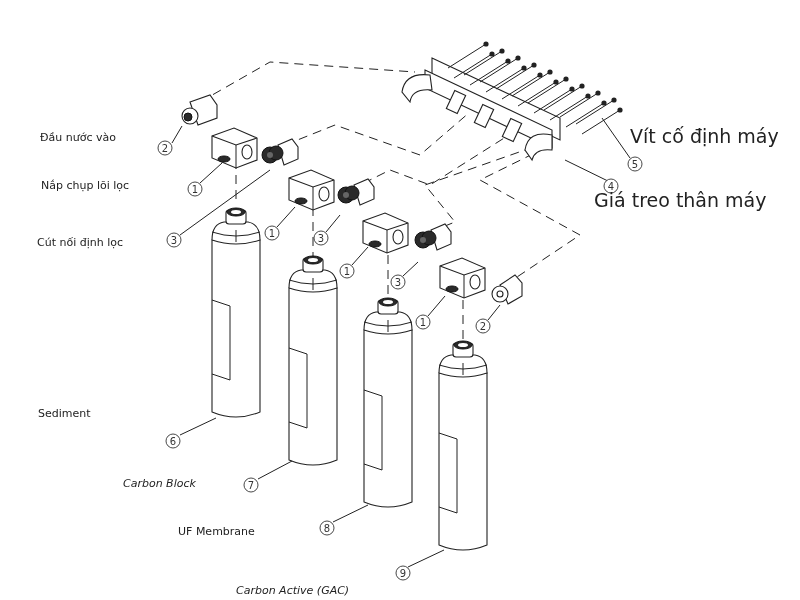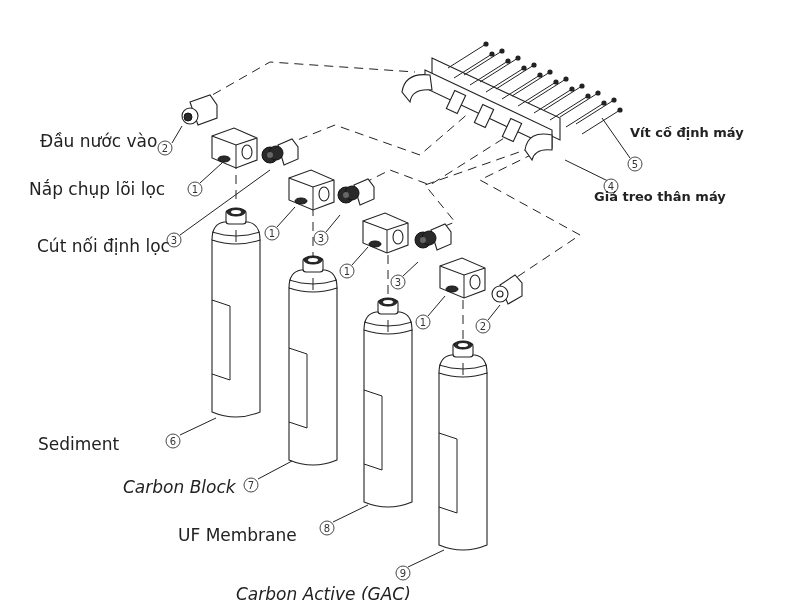--- a/index.html
+++ b/index.html
@@ -1,20 +1,20 @@
 <!DOCTYPE html>
 <html><head>
 <meta charset="utf-8">
 <style>
   html, body { margin: 0; padding: 0; background: #ffffff; }
   body { width: 800px; height: 600px; position: relative; overflow: hidden; font-family: "DejaVu Sans", sans-serif; }
   svg { position: absolute; left: 0; top: 0; }
   .lbl { position: absolute; color: #222; white-space: nowrap; font-family: "DejaVu Sans", sans-serif; }
-  .lbl-sm { font-size: 17px; }
-  .lbl-lg { font-size: 13px; font-weight: bold; }
+  .lbl-sm { font-size: 11px; }
+  .lbl-lg { font-size: 19px; }
   .ln { stroke: #222; stroke-width: 1; fill: none; }
   .dash { stroke: #222; stroke-width: 1; fill: none; stroke-dasharray: 9 6; }
   .part { stroke: #222; stroke-width: 1.1; fill: #fff; }
   .dark { stroke: #111; stroke-width: 1; fill: #2a2a2a; }
   .callout-c { stroke: #333; stroke-width: 0.9; fill: #fff; }
   .callout-t { font-size: 10px; fill: #333; font-family: "DejaVu Sans", sans-serif; text-anchor: middle; dominant-baseline: central; }
 </style>
 </head>
 <body>
 
@@ -296,20 +296,20 @@
       <circle class="callout-c" cx="327" cy="528" r="7"></circle>
       <text class="callout-t" x="327" y="528">8</text>
     </g>
   <g>
       <circle class="callout-c" cx="403" cy="573" r="7"></circle>
       <text class="callout-t" x="403" y="573">9</text>
     </g>
 </svg>
 
 <div class="lbl lbl-sm" style="left:40px; top:131px;">Đầu nước vào</div>
-<div class="lbl lbl-sm" style="left:29px; top:179px;">Nắp chụp lõi lọc</div>
+<div class="lbl lbl-sm" style="left:41px; top:179px;">Nắp chụp lõi lọc</div>
 <div class="lbl lbl-sm" style="left:37px; top:236px;">Cút nối định lọc</div>
 <div class="lbl lbl-lg" style="left:630px; top:125px;">Vít cố định máy</div>
 <div class="lbl lbl-lg" style="left:594px; top:189px;">Giá treo thân máy</div>
-<div class="lbl lbl-sm" style="left:38px; top:407px;margin-top:27px;">Sediment</div>
+<div class="lbl lbl-sm" style="left:38px; top:407px;">Sediment</div>
 <div class="lbl lbl-sm" style="left:123px; top:477px;font-style:italic;">Carbon Block</div>
 <div class="lbl lbl-sm" style="left:178px; top:525px;">UF Membrane</div>
 <div class="lbl lbl-sm" style="left:236px; top:584px;font-style:italic;">Carbon Active (GAC)</div>
 
 </body></html>

